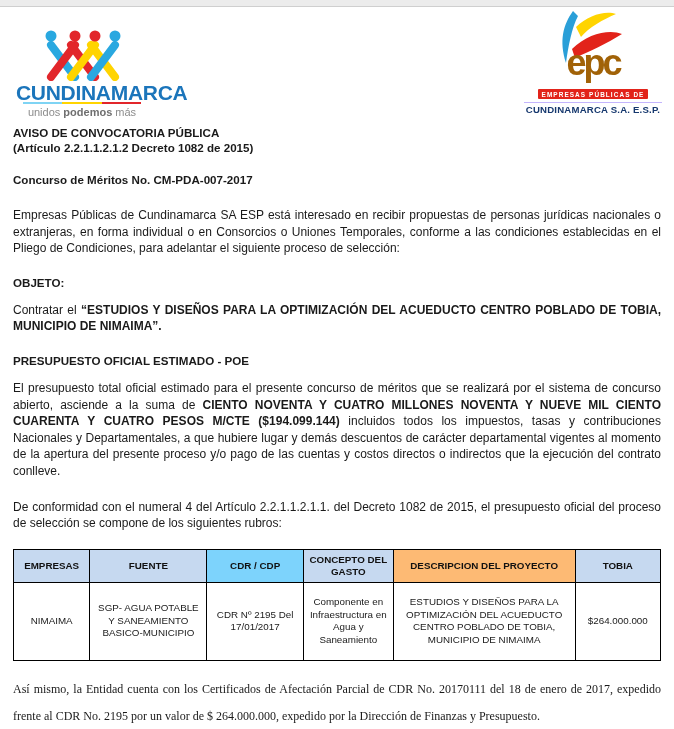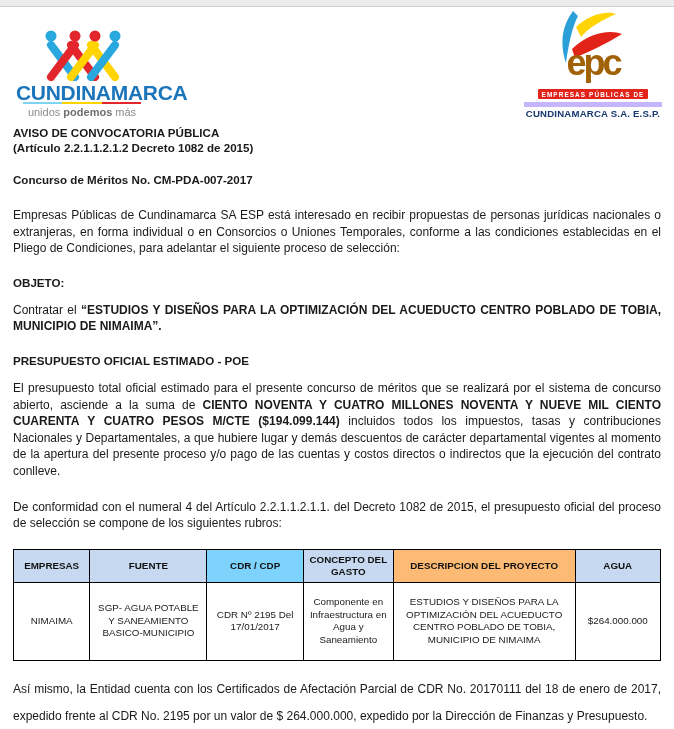--- a/index.html
+++ b/index.html
@@ -18,21 +18,21 @@
   .cund-tagline { font-size:11px; color:#8c8c8c; line-height:12px; }
   .cund-tagline b { color:#6f6f6f; }
 
   .epc-logo { width:138px; text-align:center; position:relative; }
   .epc-flame { display:block; margin:0 auto -26px 18px; }
   .epc-word { font-weight:bold; font-size:36px; letter-spacing:-3px; color:#a16207; line-height:40px;
     font-family:"Liberation Sans", sans-serif; }
   .epc-banner { display:inline-block; background:#e2231a; color:#ffffff; font-size:6.4px; font-weight:bold;
     letter-spacing:1.1px; padding:2px 4px 1px; border-radius:1px; margin-top:-2px; }
   .epc-sub { font-size:9.6px; font-weight:bold; color:#16386e; letter-spacing:0.2px; margin-top:1px;
-    border-top:5px solid #c4b5fd; padding-top:1px; }
+    border-top:1px solid #c4b5fd; padding-top:1px; }
 
   
   .doc { padding:0 13px; }
   .title-block { margin-top:16px; font-weight:bold; font-size:11.6px; }
   .title-line { line-height:15px; }
   .title-proc { margin-top:17px; line-height:15px; }
 
   .para { font-size:12px; line-height:16.6px; text-align:justify; }
   .p-intro { margin-top:20px; }
   .h-section { font-weight:bold; font-size:11.6px; margin-top:19px; }
@@ -41,21 +41,21 @@
   .p-conf { margin-top:19px; }
 
   
   table.rubros { width:100%; border-collapse:collapse; margin-top:17px; }
   table.rubros th, table.rubros td { border:1.6px solid #000000; text-align:center; vertical-align:middle; }
   table.rubros th { font-size:9.8px; font-weight:bold; color:#111; height:33px; padding:2px 4px; line-height:11.5px; }
   table.rubros td { font-size:9.8px; padding:4px 5px; line-height:12.5px; height:78px; }
   td.cell-municipio { font-size:11px; }
   td.cell-valor { font-size:10.6px; }
 
-  .p-closing { margin-top:15px; line-height:27px; }
+  .p-closing { margin-top:15px; line-height:27px;font-family:Liberation Serif, serif; }
 </style>
 </head>
 <body>
 
 <div class="top-strip"></div>
 
 <div class="header">
 
   <div class="cund-logo">
     <svg width="110" height="52" viewBox="0 0 110 52">
@@ -122,21 +122,21 @@
         <col style="width:28.1%">
         <col style="width:13.2%">
     </colgroup>
     <thead>
       <tr>
         <th style="background-color: rgb(198, 217, 240);">EMPRESAS</th>
         <th style="background-color: rgb(198, 217, 240);">FUENTE</th>
         <th style="background-color: #7dd3fc;">CDR / CDP</th>
         <th style="background-color: rgb(198, 217, 240);">CONCEPTO DEL GASTO</th>
         <th style="background-color: #fdba74;">DESCRIPCION DEL PROYECTO</th>
-        <th style="background-color: rgb(198, 217, 240);">AGUA</th>
+        <th style="background-color: rgb(198, 217, 240);">TOBIA</th>
       </tr>
     </thead>
     <tbody>
       <tr>
         <td class="cell-municipio">NIMAIMA</td>
         <td>SGP- AGUA POTABLE Y SANEAMIENTO BASICO-MUNICIPIO</td>
         <td>CDR Nº 2195 Del 17/01/2017</td>
         <td>Componente en Infraestructura en Agua y Saneamiento</td>
         <td>ESTUDIOS Y DISEÑOS PARA LA OPTIMIZACIÓN DEL ACUEDUCTO CENTRO POBLADO DE TOBIA, MUNICIPIO DE NIMAIMA</td>
         <td class="cell-valor">$264.000.000</td>

